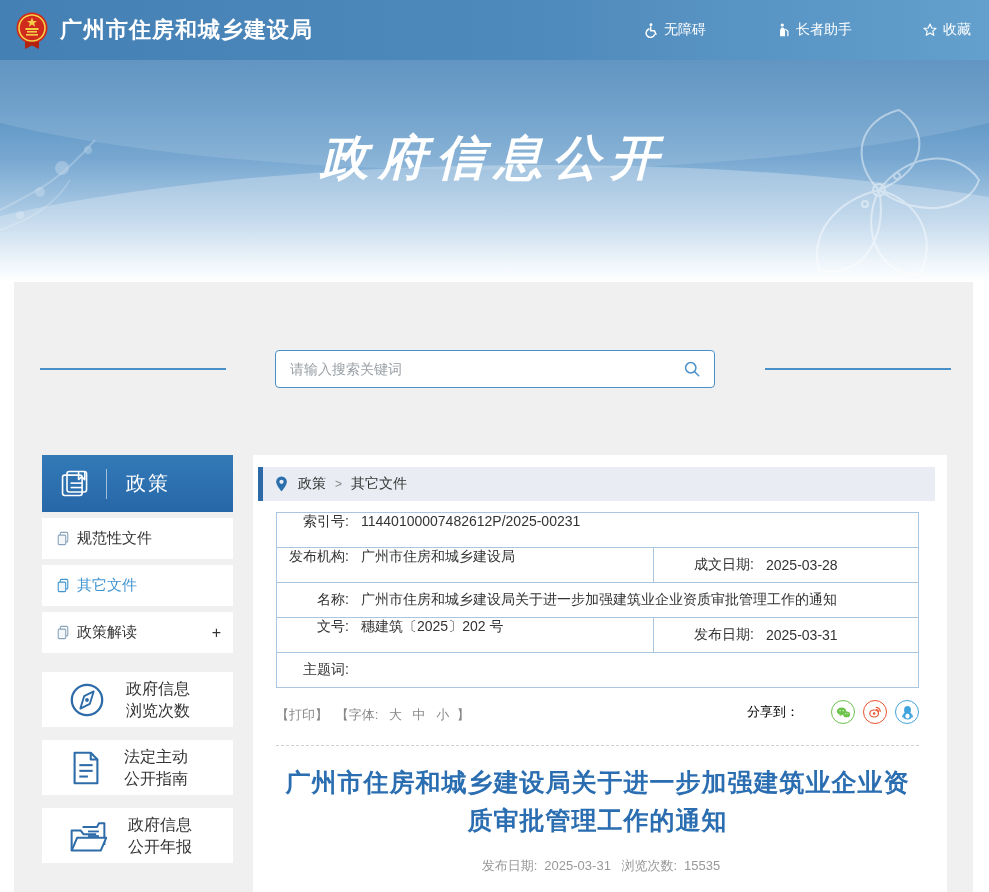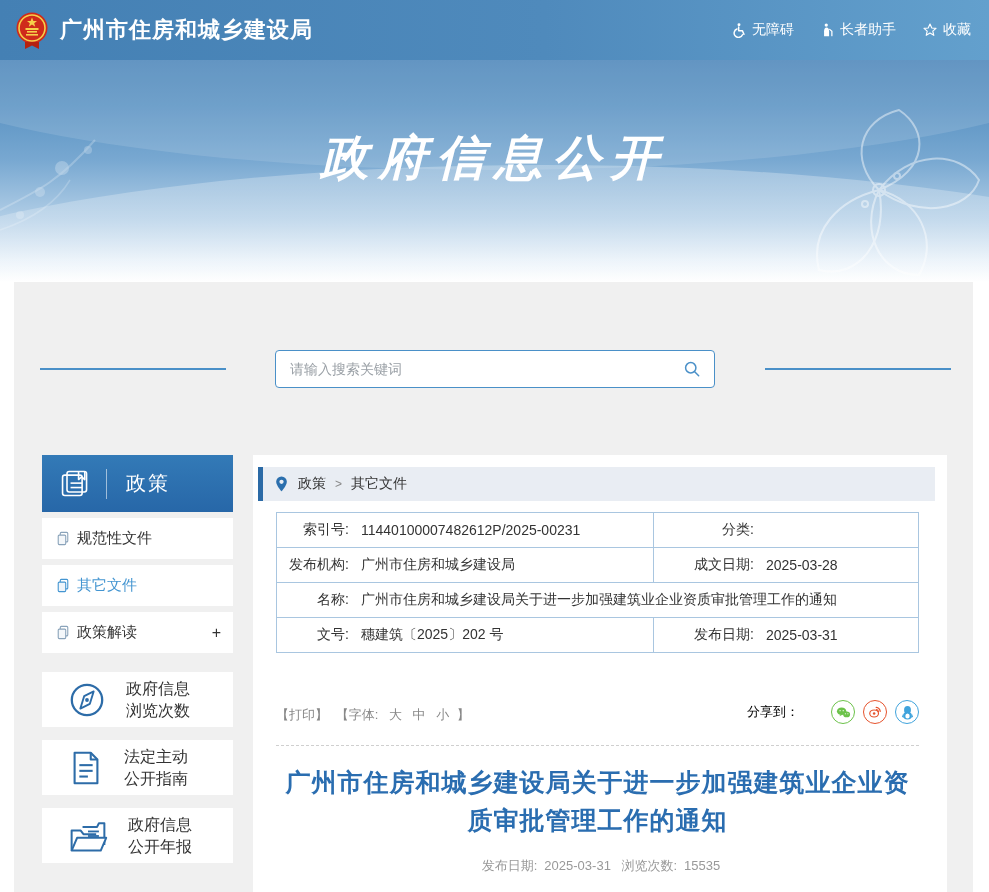--- a/index.html
+++ b/index.html
@@ -6,21 +6,21 @@
   body{width:989px;height:892px;background:#fff;font-family:"Liberation Sans",sans-serif;overflow:hidden;}
   .page{position:relative;width:989px;height:892px;}
 
   
   .topbar{position:absolute;left:0;top:0;width:989px;height:60px;
     background:linear-gradient(90deg,#4480b4 0%,#4f8abc 55%,#63a0cd 100%);
     display:flex;align-items:center;justify-content:space-between;z-index:3;}
   .brand{display:flex;align-items:center;margin-left:13px;cursor:pointer;}
   .brand svg{display:block;}
   .site-title{color:#fff;font-size:22px;font-weight:bold;margin-left:9px;letter-spacing:1px;}
-  .topbar-links{display:flex;align-items:center;margin-right:18px;}
+  .topbar-links{display:flex;align-items:center;margin-right:18px;gap:44px;}
   .top-link{display:flex;align-items:center;color:#fff;font-size:14px;margin-left:26px;cursor:pointer;text-decoration:none;}
   .top-link svg{margin-right:5px;display:block;}
 
   
   .banner{position:absolute;left:0;top:60px;width:989px;height:222px;overflow:hidden;
     background:linear-gradient(180deg,#4e87ba 0%,#5b93c3 20%,#78a8d1 45%,#b3cfe7 72%,#e8f1f9 90%,#ffffff 100%);font-style:italic;}
   .banner::before{content:"";position:absolute;left:-15%;top:-150px;width:130%;height:260px;
     background:rgba(255,255,255,0.12);border-radius:50%;}
   .banner::after{content:"";position:absolute;left:-20%;top:105px;width:150%;height:320px;
     background:linear-gradient(180deg,rgba(255,255,255,0.28),rgba(255,255,255,0));border-radius:50% 50% 0 0;}
@@ -67,21 +67,21 @@
   .breadcrumb{position:absolute;left:5px;top:12px;width:677px;height:34px;background:#e9edf3;
     border-left:5px solid #2b6aa6;display:flex;align-items:center;box-sizing:border-box;font-size:14px;}
   .breadcrumb svg{margin:0 10px 0 12px;}
   .bc-link{color:#333;cursor:pointer;}
   .bc-sep{color:#888;margin:0 9px;font-size:12px;}
   .bc-current{color:#333;}
 
   .meta-table{position:absolute;left:23px;top:57px;width:643px;border:1px solid #a9c6e0;box-sizing:border-box;}
   .mrow{display:flex;height:34px;border-bottom:1px solid #a9c6e0;font-size:14px;color:#333;}
   .mrow:last-child{border-bottom:none;}
-  .mcell-left{width:376px;display:flex;align-items:center;flex:none;}
+  .mcell-left{width:376px;display:flex;align-items:flex-start;flex:none;}
   .mcell-right{flex:1;border-left:1px solid #a9c6e0;display:flex;align-items:center;}
   .mcell-full{width:100%;display:flex;align-items:center;}
   .mlabel{width:72px;text-align:right;flex:none;}
   .mlabel-r{width:100px;text-align:right;flex:none;}
   .mvalue{margin-left:12px;white-space:nowrap;overflow:hidden;}
 
   .toolbar{position:absolute;left:23px;top:245px;width:643px;display:flex;align-items:flex-end;
     justify-content:space-between;font-size:13px;color:#888;}
   .tb-left span{margin-right:4px;}
   .tb-click{cursor:pointer;}
@@ -273,24 +273,20 @@
         <span class="bc-sep">&gt;</span>
         <span class="bc-current">其它文件</span>
       </div>
 
       <div class="meta-table">
         <div class="mrow">
           <div class="mcell-left">
             <span class="mlabel">索引号:</span>
             <span class="mvalue">11440100007482612P/2025-00231</span>
           </div>
-          <div class="mcell-right">
-            <span class="mlabel-r">分类:</span>
-            <span class="mvalue"></span>
-          </div>
         </div>
         <div class="mrow">
           <div class="mcell-left">
             <span class="mlabel">发布机构:</span>
             <span class="mvalue">广州市住房和城乡建设局</span>
           </div>
           <div class="mcell-right">
             <span class="mlabel-r">成文日期:</span>
             <span class="mvalue">2025-03-28</span>
           </div>
@@ -302,20 +298,26 @@
           </div>
         </div>
         <div class="mrow">
           <div class="mcell-left">
             <span class="mlabel">文号:</span>
             <span class="mvalue">穗建筑〔2025〕202 号</span>
           </div>
           <div class="mcell-right">
             <span class="mlabel-r">发布日期:</span>
             <span class="mvalue">2025-03-31</span>
+          </div>
+        </div>
+        <div class="mrow">
+          <div class="mcell-full">
+            <span class="mlabel">主题词:</span>
+            <span class="mvalue"></span>
           </div>
         </div>
       </div>
 
       <div class="toolbar">
         <div class="tb-left">
           <span class="tb-click">【打印】</span>
           <span>【字体:</span>
           <span class="tb-size">大</span>
           <span class="tb-size">中</span>

